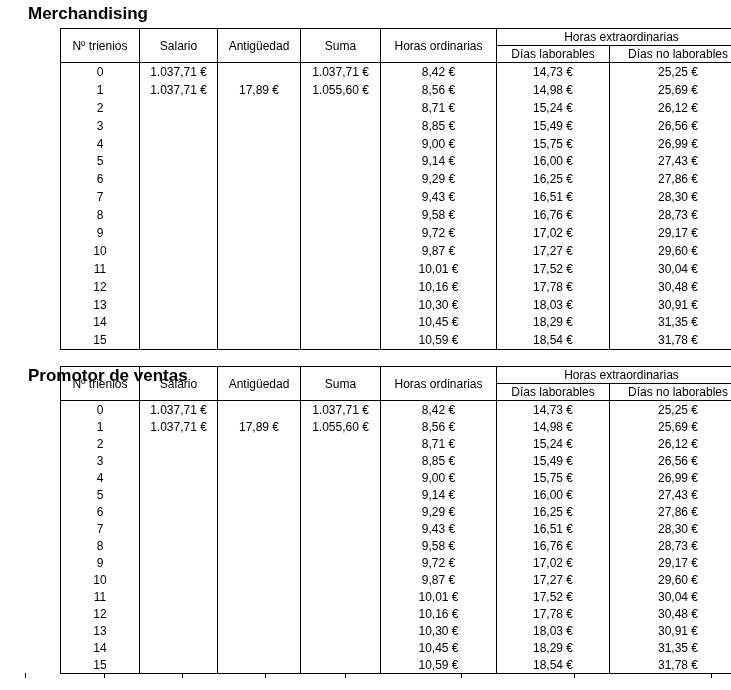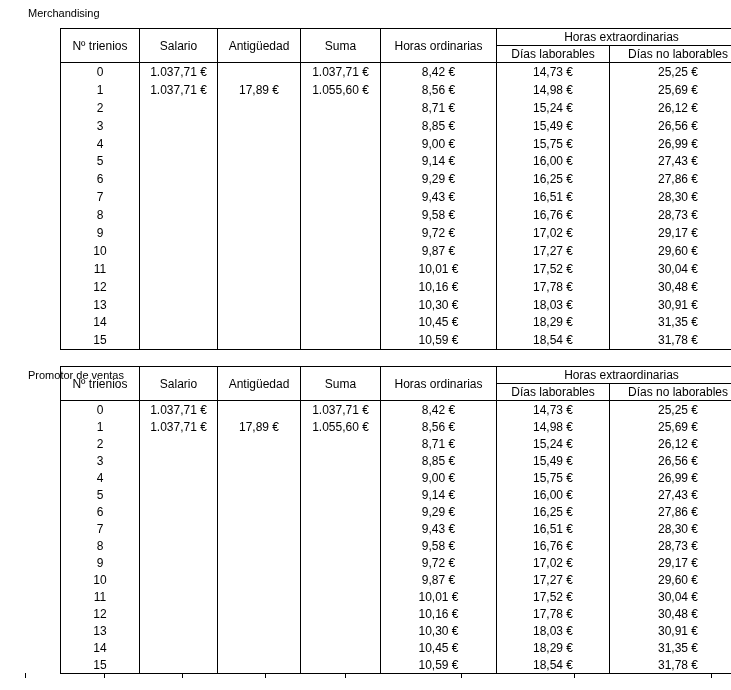--- a/index.html
+++ b/index.html
@@ -4,22 +4,23 @@
 <style>
   html,body{margin:0;padding:0;}
   body{
     width:731px;height:690px;
     background:#ffffff;color:#000000;
     font-family:"Liberation Sans", sans-serif;
     position:relative;overflow:hidden;
   }
   .section-title{
     position:absolute;left:28px;
-    font-size:11px;line-height:15px;color:#000;
+    font-size:17px;line-height:15px;color:#000;
     white-space:nowrap;
+    font-weight:bold;
   }
   #title-1{top:6px;}
   #title-2{top:368px;}
   table.salary{
     position:absolute;left:25px;
     border-collapse:collapse;table-layout:fixed;
     border:1px solid #000;
     width:687px;
     margin-left:35px;
   }

